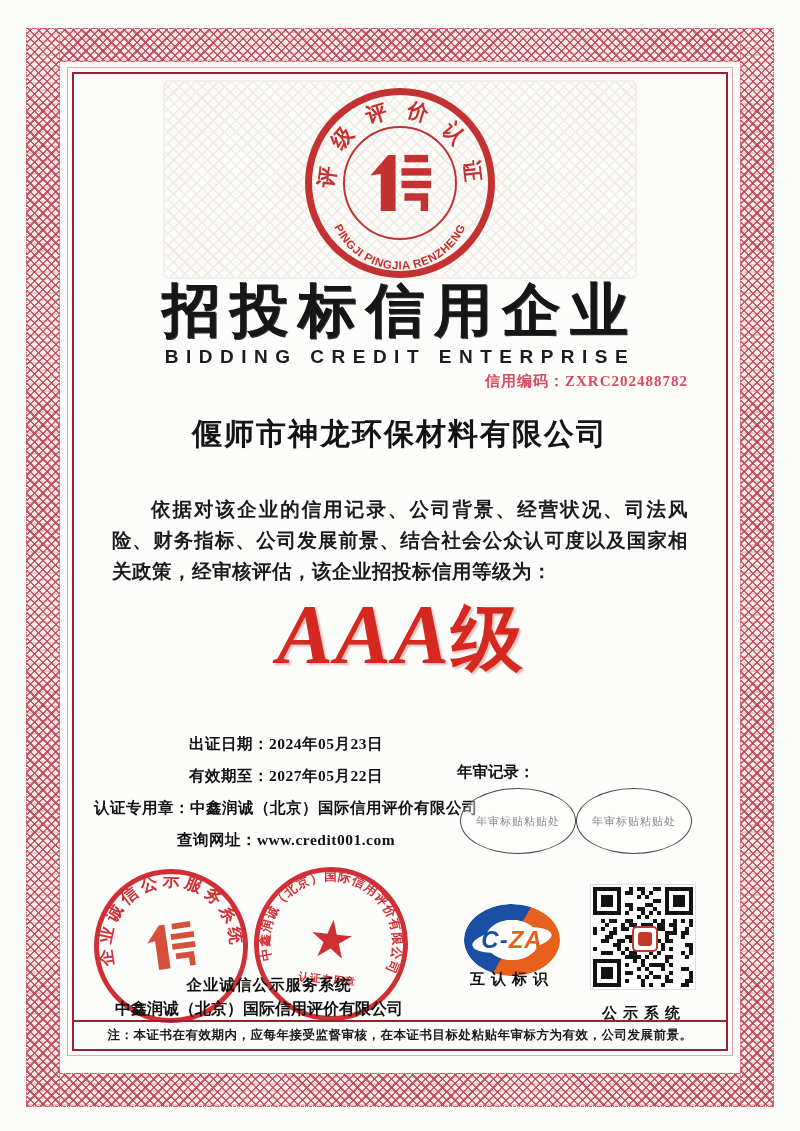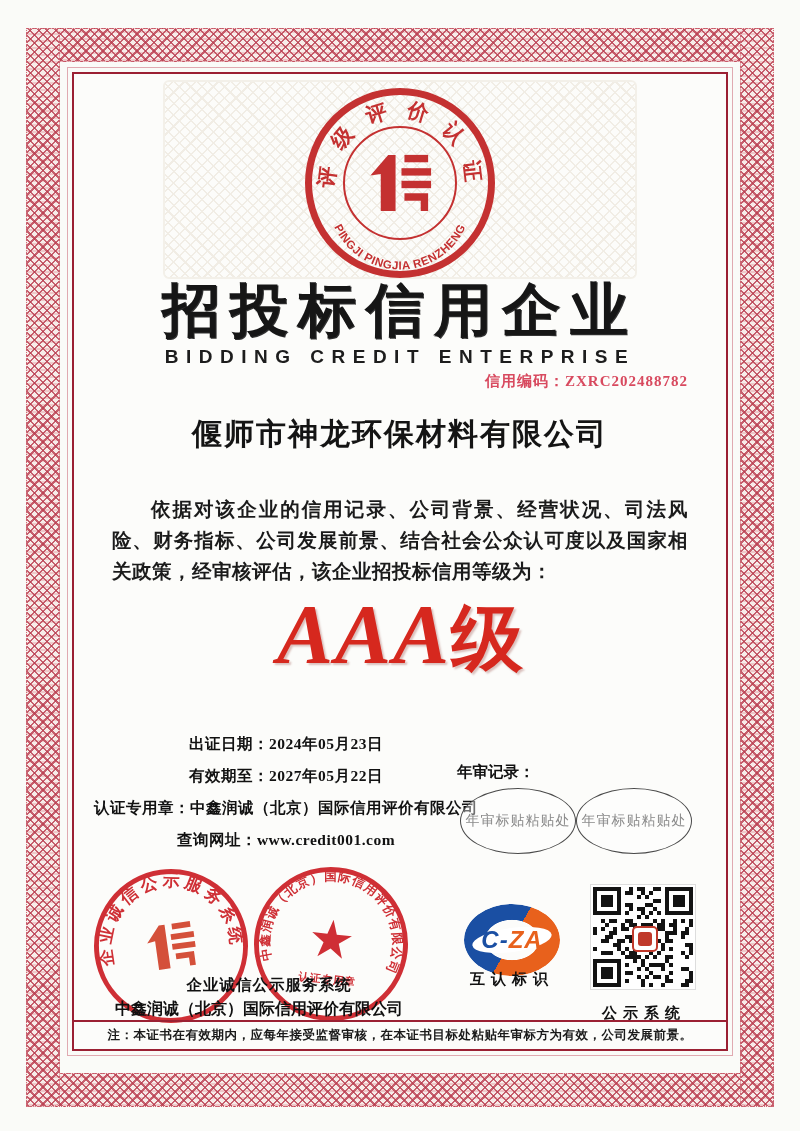--- a/index.html
+++ b/index.html
@@ -84,21 +84,21 @@
   .grade .cn{font-size:72px;font-weight:900;}
 
   
   .info{left:20px;top:660px;font-size:15.5px;font-weight:800;color:#111;}
   .info .row{margin-bottom:11px;letter-spacing:.5px;text-align:center;}
 
   .annual-label{left:383px;top:688px;font-size:15.5px;font-weight:800;color:#111;}
   .oval{
     width:114px;height:64px;border:1.5px solid #4a4a4a;border-radius:50%;
     display:flex;align-items:center;justify-content:center;
-    color:#8a8a8a;font-size:14px;letter-spacing:1px;background:rgba(255,255,255,.4);
+    color:#8a8a8a;font-size:11px;letter-spacing:1px;background:rgba(255,255,255,.4);
   }
   .oval.o1{left:386px;top:714px;}
   .oval.o2{left:502px;top:714px;}
 
   
   .b-seal{width:154px;height:154px;border-radius:50%;opacity:.93;}
   .b-seal .ring{position:absolute;inset:0;border:5px solid #cc2027;border-radius:50%;}
   .b-seal svg{position:absolute;inset:0;overflow:visible;}
   .b-seal.s1{left:20px;top:795px;transform:rotate(-8deg);}
   .b-seal.s2{left:180px;top:793px;transform:rotate(6deg);}

